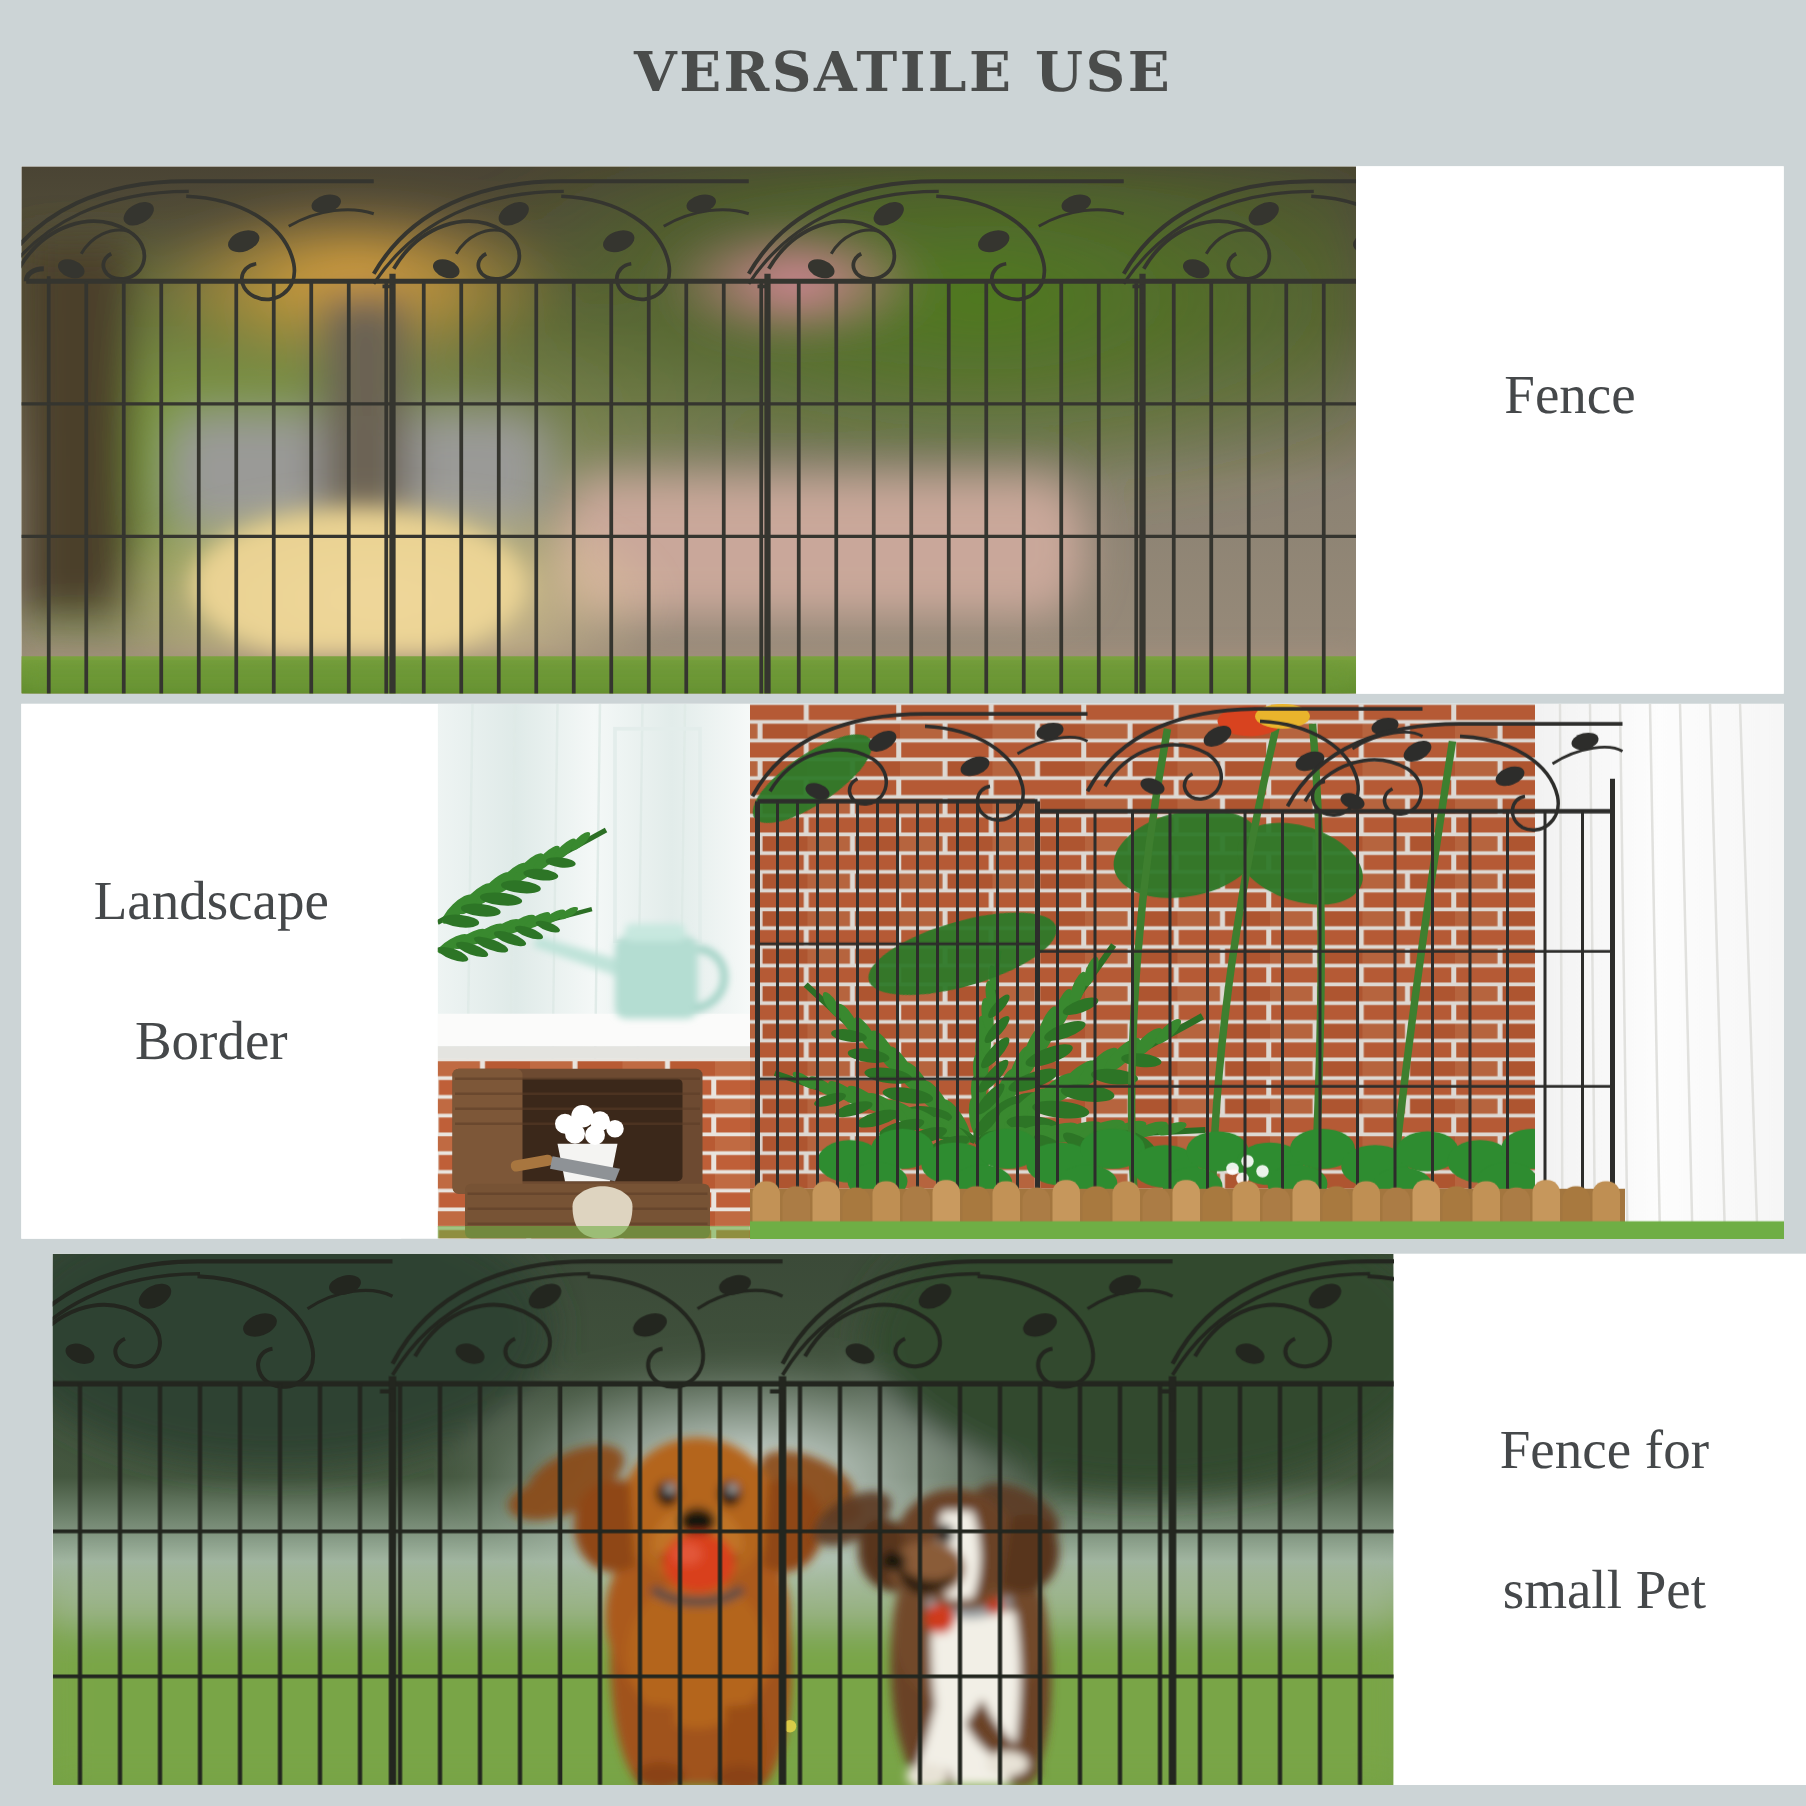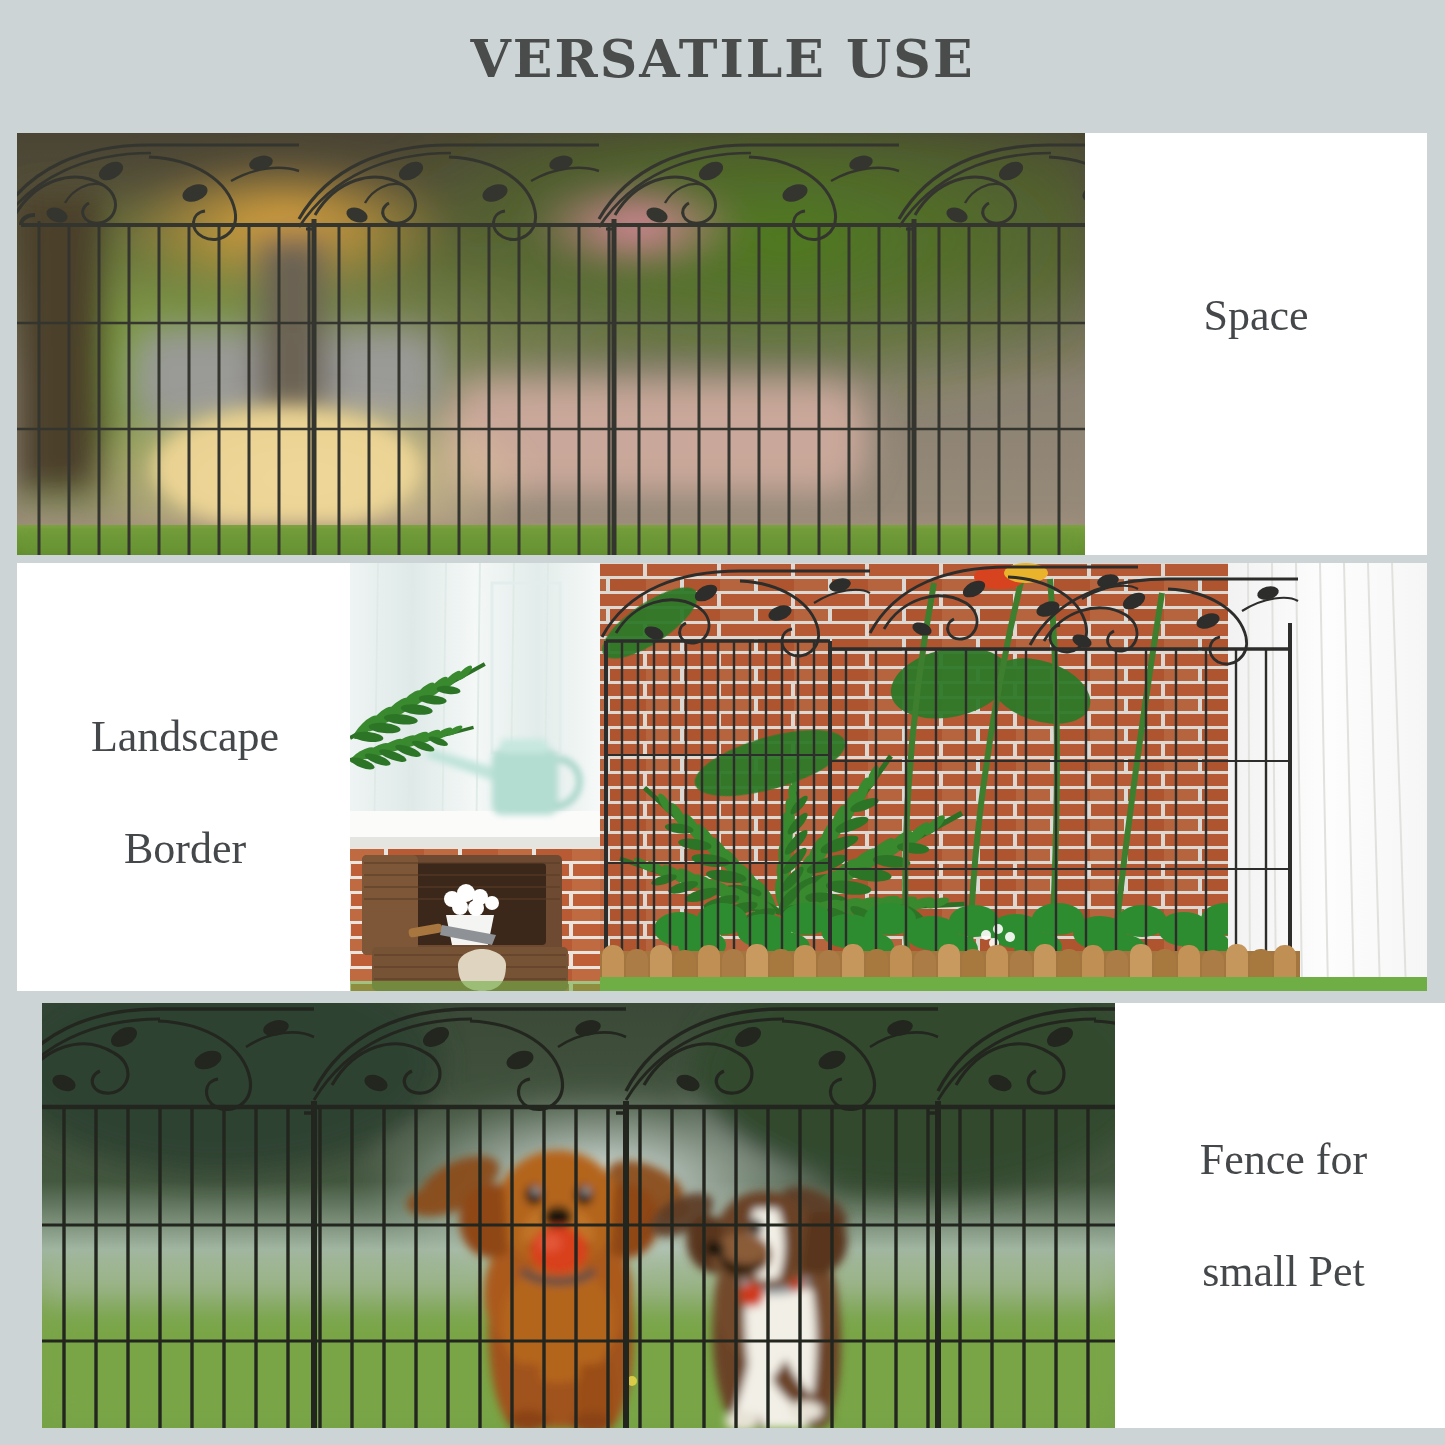--- a/index.html
+++ b/index.html
@@ -11,21 +11,21 @@
     position:relative;
   }
   .page{position:relative;width:1445px;height:1445px;}
 
   
   .title{
     position:absolute;left:0;top:20px;width:1445px;
     text-align:center;
     font-family:"DejaVu Serif", serif;
     font-weight:700;
-    font-size:52px;
+    font-size:44px;
     letter-spacing:2px;
     color:#4a4c4b;
     line-height:78px;
     user-select:none;
   }
 
   
   .panel{position:absolute;background:#ffffff;overflow:hidden;}
   #panel1{left:17px;top:133px;width:1410px;height:422px;}
   #panel2{left:17px;top:563px;width:1410px;height:428px;}
@@ -40,21 +40,21 @@
   .caption span{
     display:block;text-align:center;
     font-family:"Liberation Serif", serif;
     font-size:44px;line-height:56px;color:#45484a;
     padding:0 8px;
   }
 
   
   #p1-photo{left:0;width:1068px;}
   #p1-caption{left:1068px;width:342px;}
-  #p2-caption{left:16px;width:304px;margin-top:16px;}
+  #p2-caption{left:0;width:304px;}
   #p2-photo{left:333px;width:1077px;}
   #p3-photo{left:0;width:1073px;}
   #p3-caption{left:1073px;width:337px;}
 
   .scene{position:absolute;inset:0;width:100%;height:100%;display:block;}
 </style>
 </head>
 <body style="background: rgb(204, 212, 214);">
 
 <div class="page">
@@ -207,21 +207,21 @@
           <g stroke="#35352f" stroke-width="3" fill="none">
             <path d="M289,96 L297,96 L297,110"></path>
             <path d="M589,96 L597,96 L597,110"></path>
             <path d="M889,96 L897,96 L897,110"></path>
           </g>
         </g>
       </svg>
     </div>
 
     <div class="caption" id="p1-caption">
-      <span><span>Space</span><br></span>
+      <span><span>Fence</span><br></span>
     </div>
   </div>
 
   <div class="panel" id="panel2">
 
     <div class="caption" id="p2-caption">
       <span><span>Landscape</span><br><span>Border</span></span>
     </div>
 
     <div class="photo" id="p2-photo">

